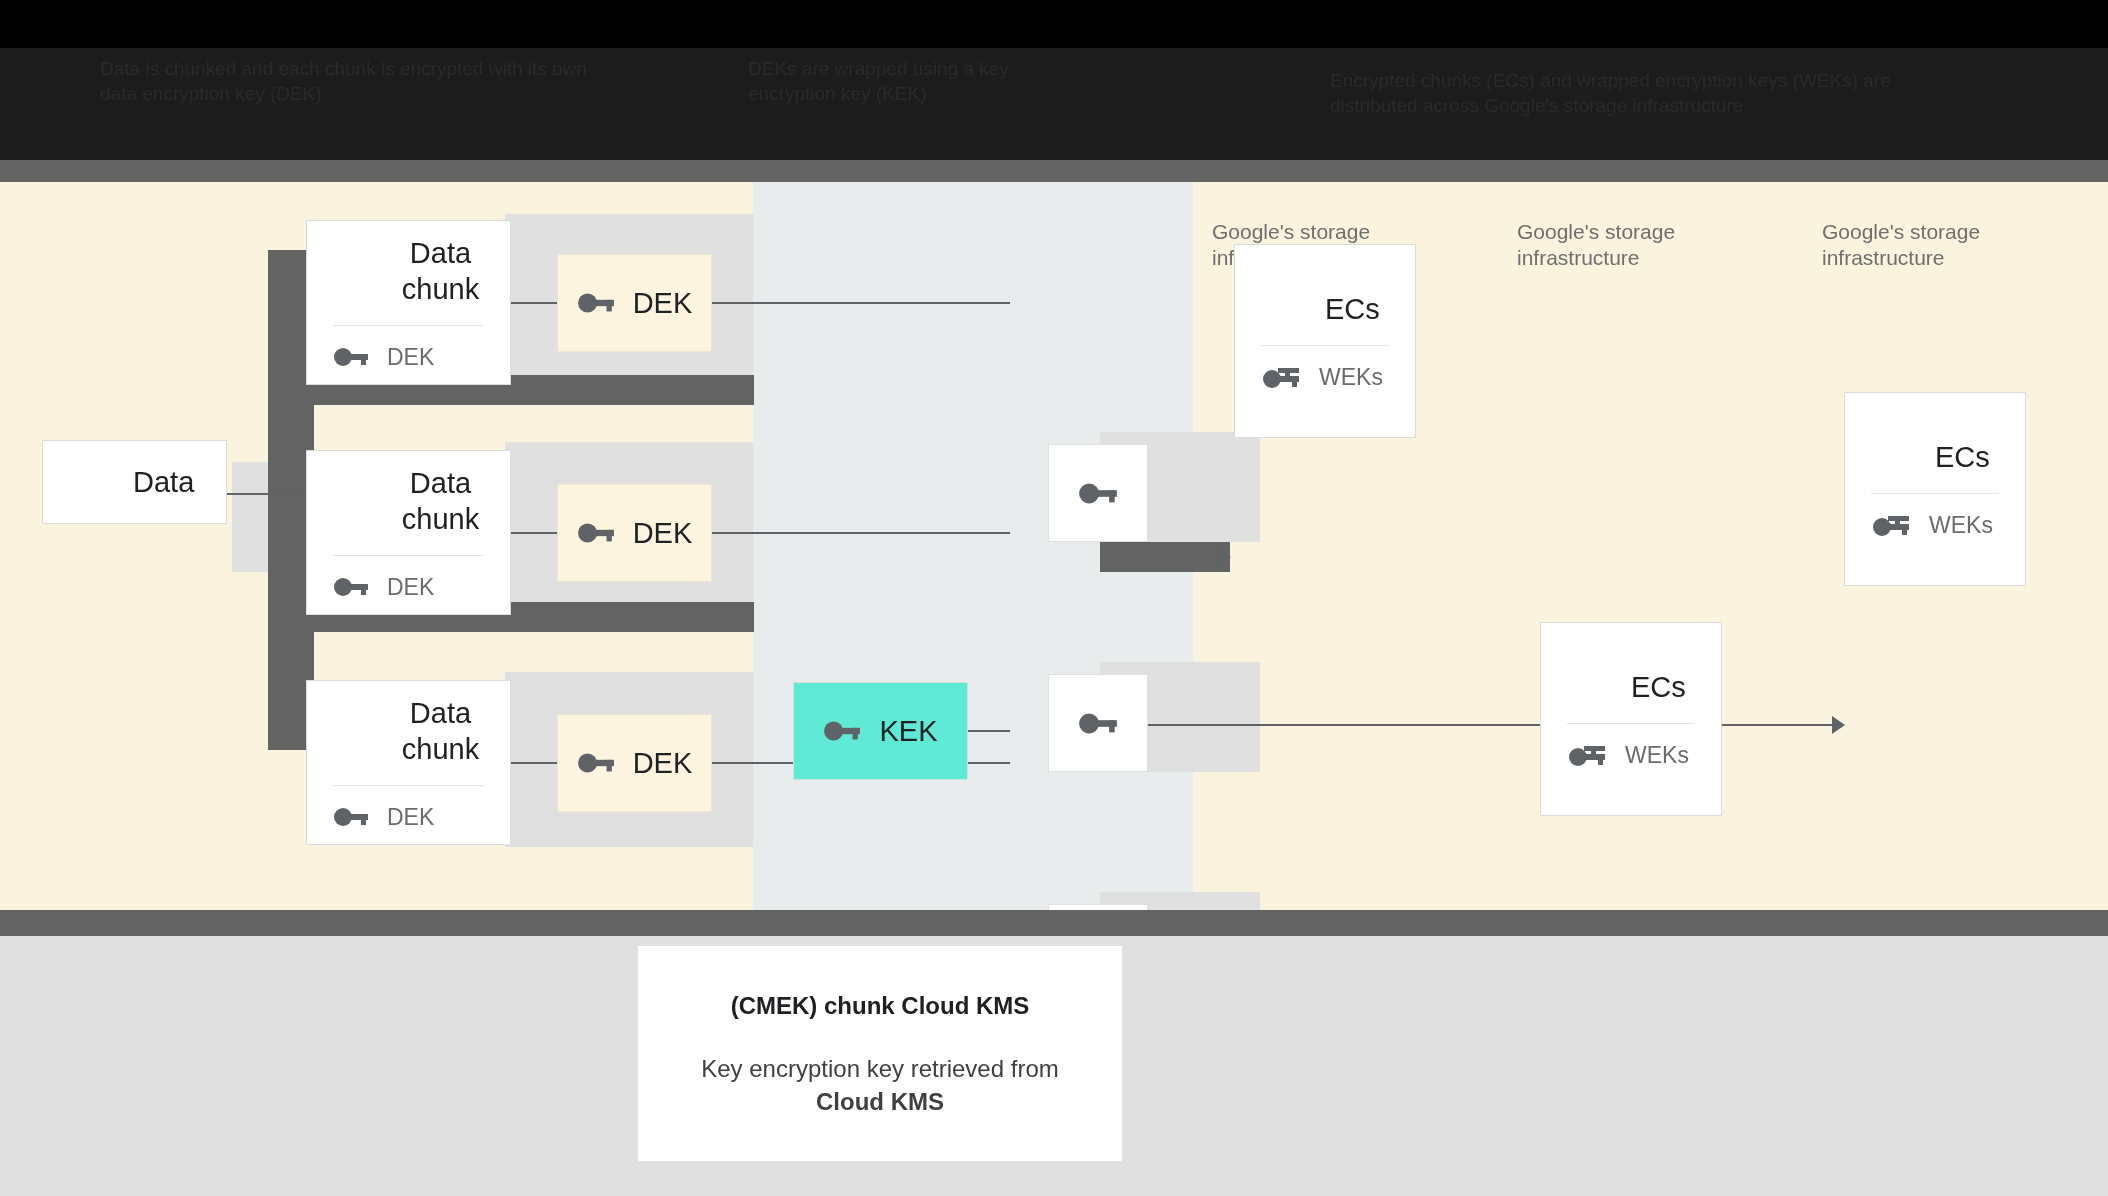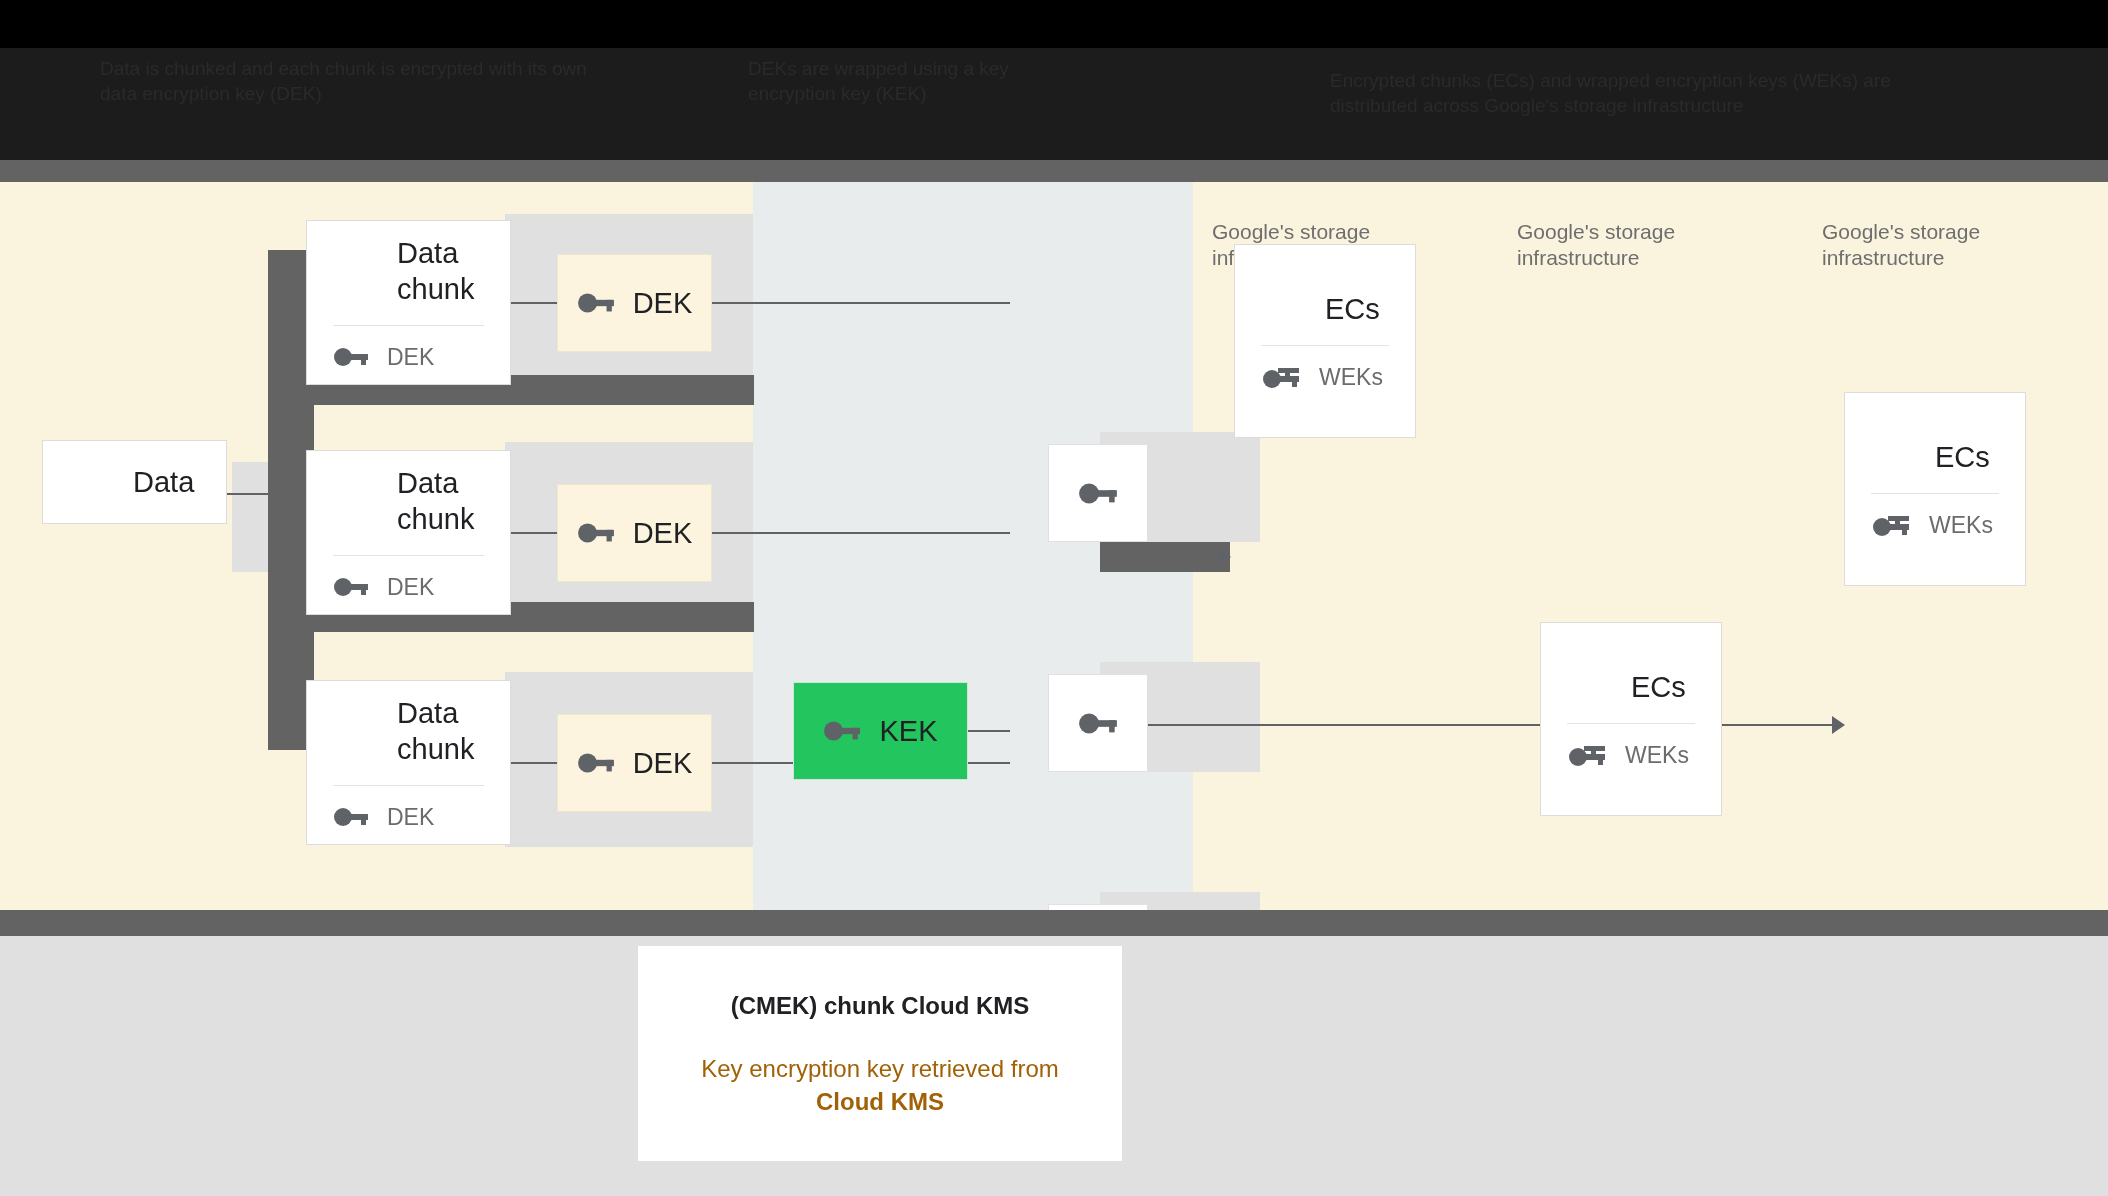--- a/index.html
+++ b/index.html
@@ -52,21 +52,21 @@
     position: absolute; background: #e0e0e0;
   }
 
   
   .dark-bar { position: absolute; background: #636363; }
 
   
   .card {
     position: absolute; background: #ffffff;
     border: 1px solid #dcdcdc;
-    display: flex; flex-direction: column; justify-content: center;
+    display: flex; flex-direction: column; justify-content: center; text-align: center;
   }
   .card-row {
     display: flex; align-items: center; gap: 18px;
     padding: 0 26px;
   }
   .card-title {
     font-size: 29px; color: #202124; line-height: 36px; font-weight: 400;
   }
   .card-sub {
     font-size: 23px; color: #6b6b6b; font-weight: 400;
@@ -75,21 +75,21 @@
     height: 1px; background: #e3e3e3; margin: 18px 26px;
   }
 
   
   .chip {
     position: absolute;
     border: 1px solid #e2ddc8;
     display: flex; align-items: center; justify-content: center; gap: 18px;
   }
   .chip.dek  { background: #fcf4de; border-color: #efe7cd; }
-  .chip.kek  { background: #22c55e; border-color: #d2e3d9; }
+  .chip.kek  { background: #5eead4; border-color: #d2e3d9; }
   .chip.plain{ background: #ffffff; border-color: #e0e0e0; }
   .chip-label { font-size: 29px; color: #202124; }
 
   
   .server-icon { width: 46px; height: 36px; flex: 0 0 auto; }
   .server-icon .bar {
     width: 46px; height: 9px; background: #5f6368;
     margin-bottom: 4.5px; position: relative;
   }
   .server-icon .bar:last-child { margin-bottom: 0; }
@@ -130,21 +130,21 @@
     background: #ffffff;
     display: flex; flex-direction: column; align-items: center; justify-content: center;
     padding: 0 28px;
   }
   .cap-strong {
     font-size: 24px; font-weight: 700; color: #202124;
     line-height: 33px; text-align: center;
   }
   .cap-gap { height: 30px; }
   .cap-normal {
-    font-size: 24px; font-weight: 400; color: #a16207;
+    font-size: 24px; font-weight: 400; color: #404040;
     line-height: 33px; text-align: center;
   }
   .cap-normal b { font-weight: 700; }
 </style>
 </head>
 <body>
 
 <div id="root">
 
   <div class="header-band">

